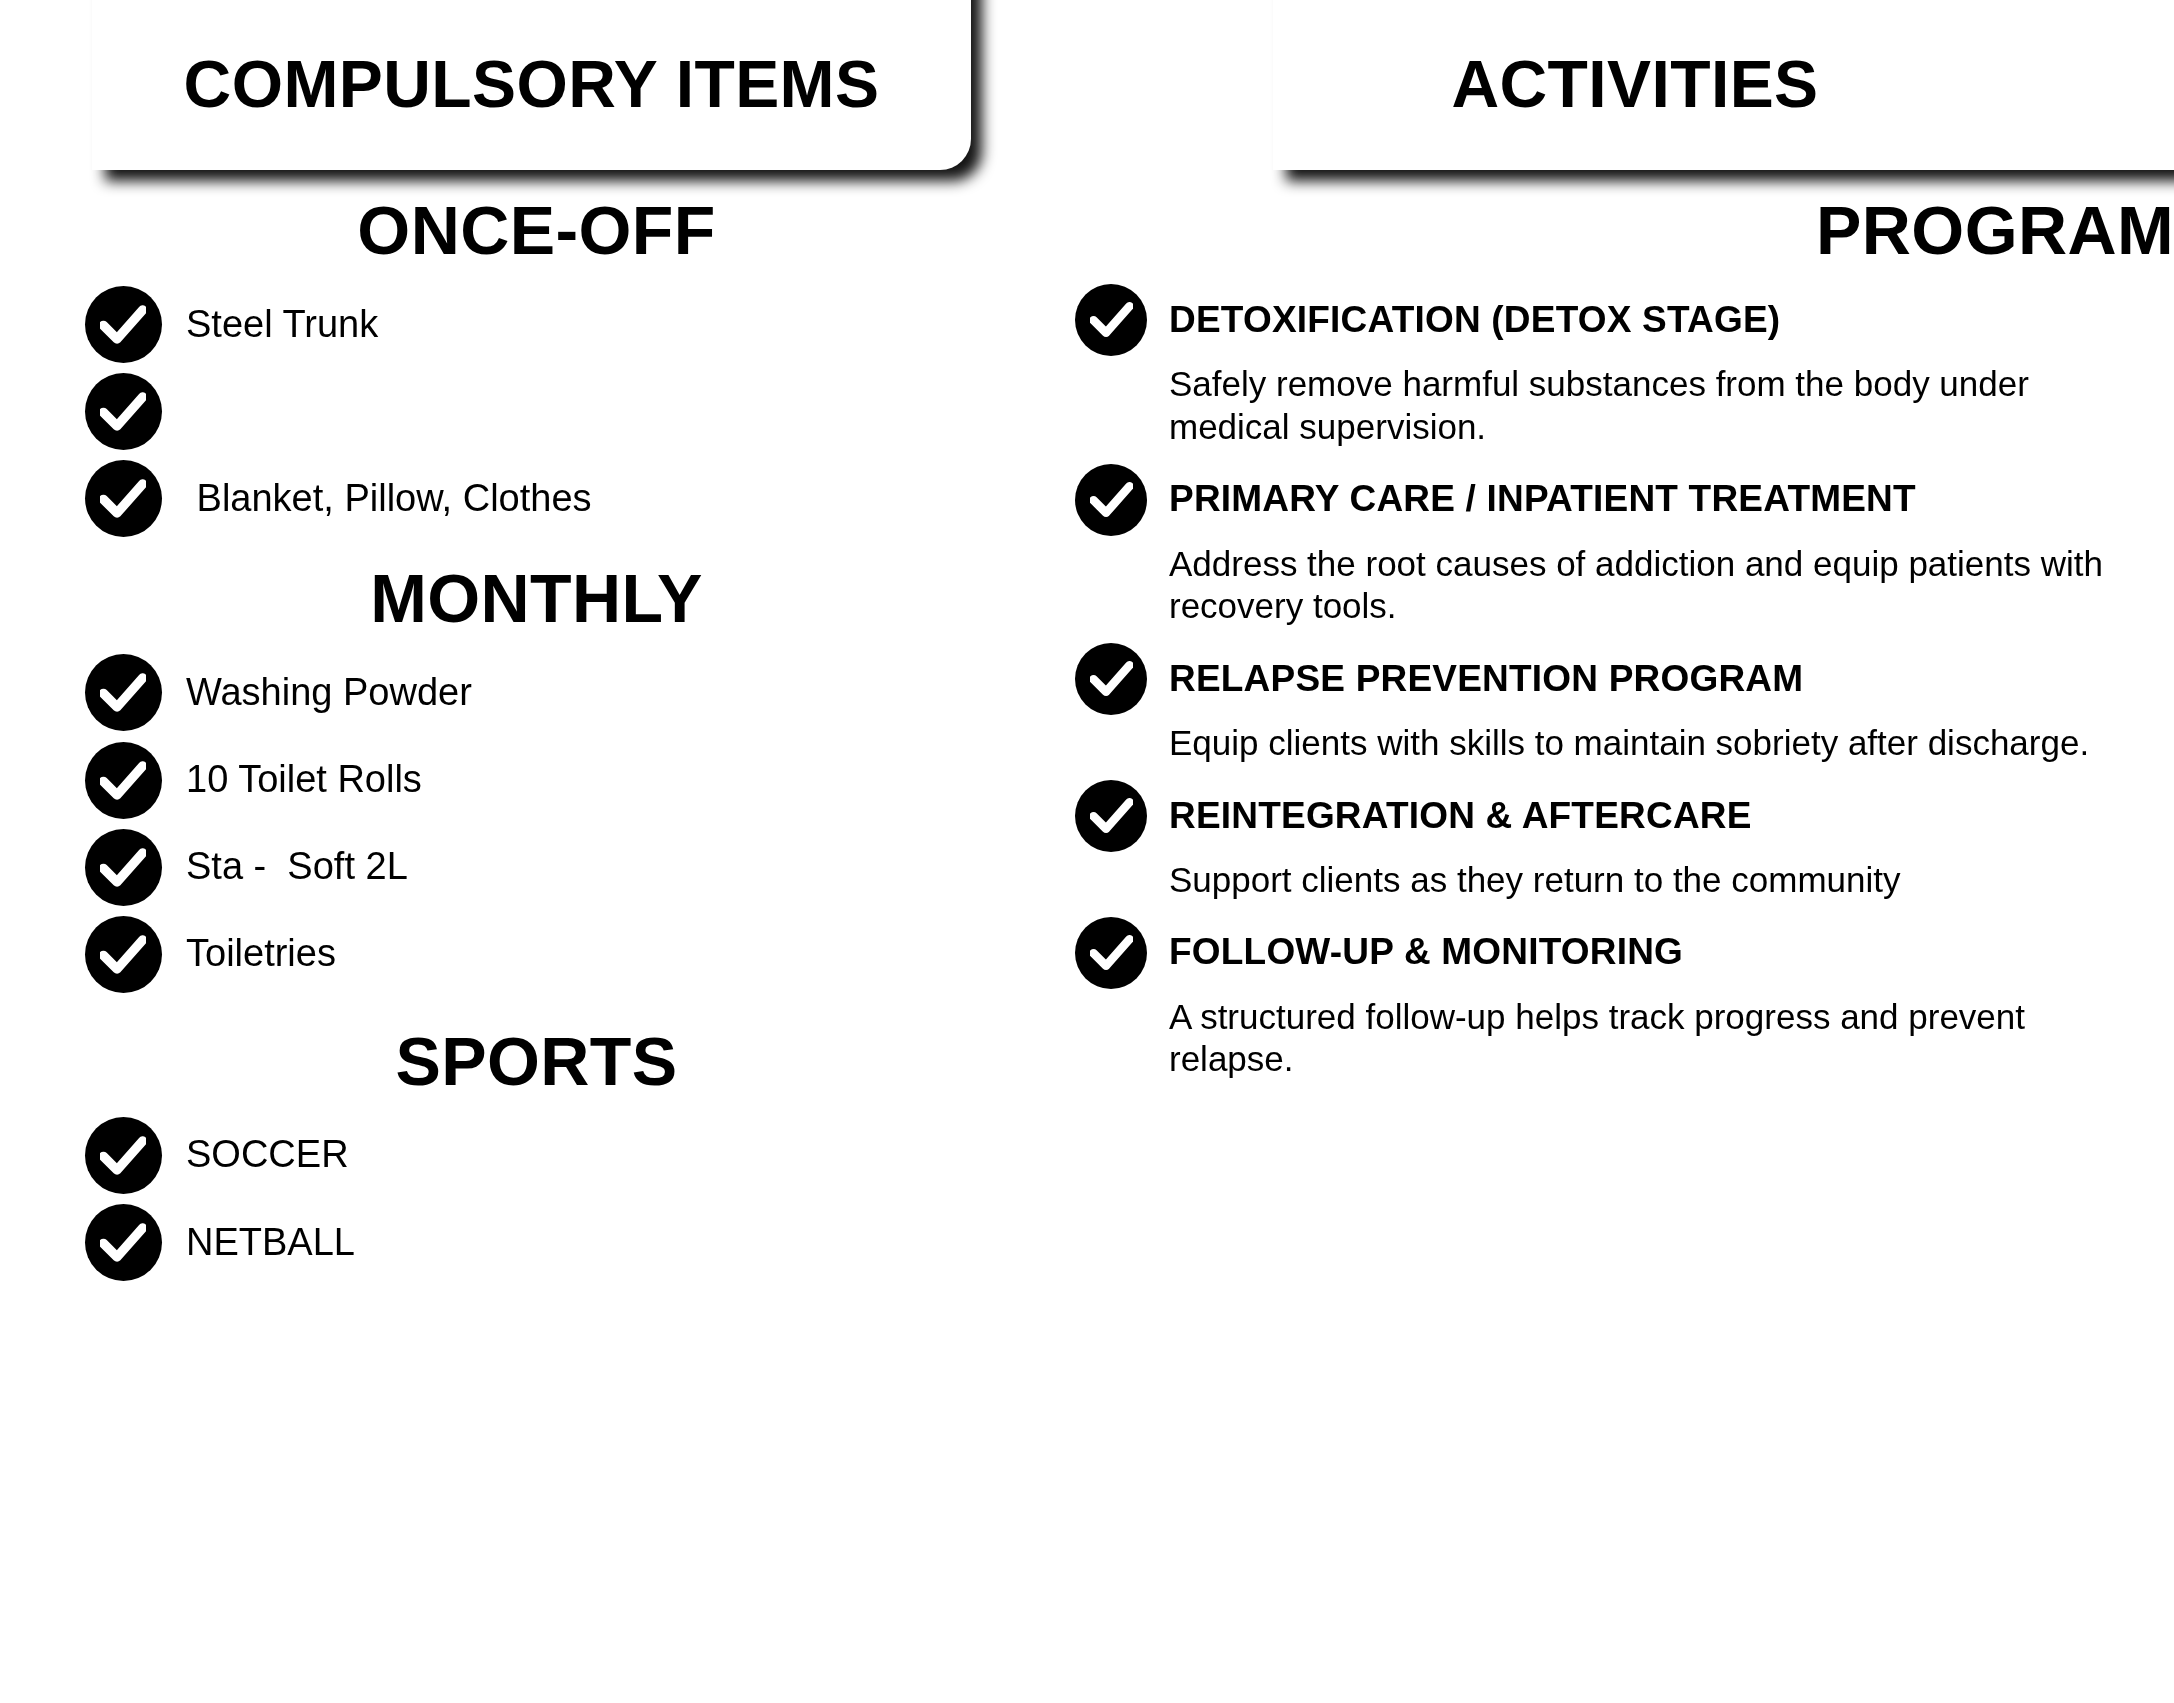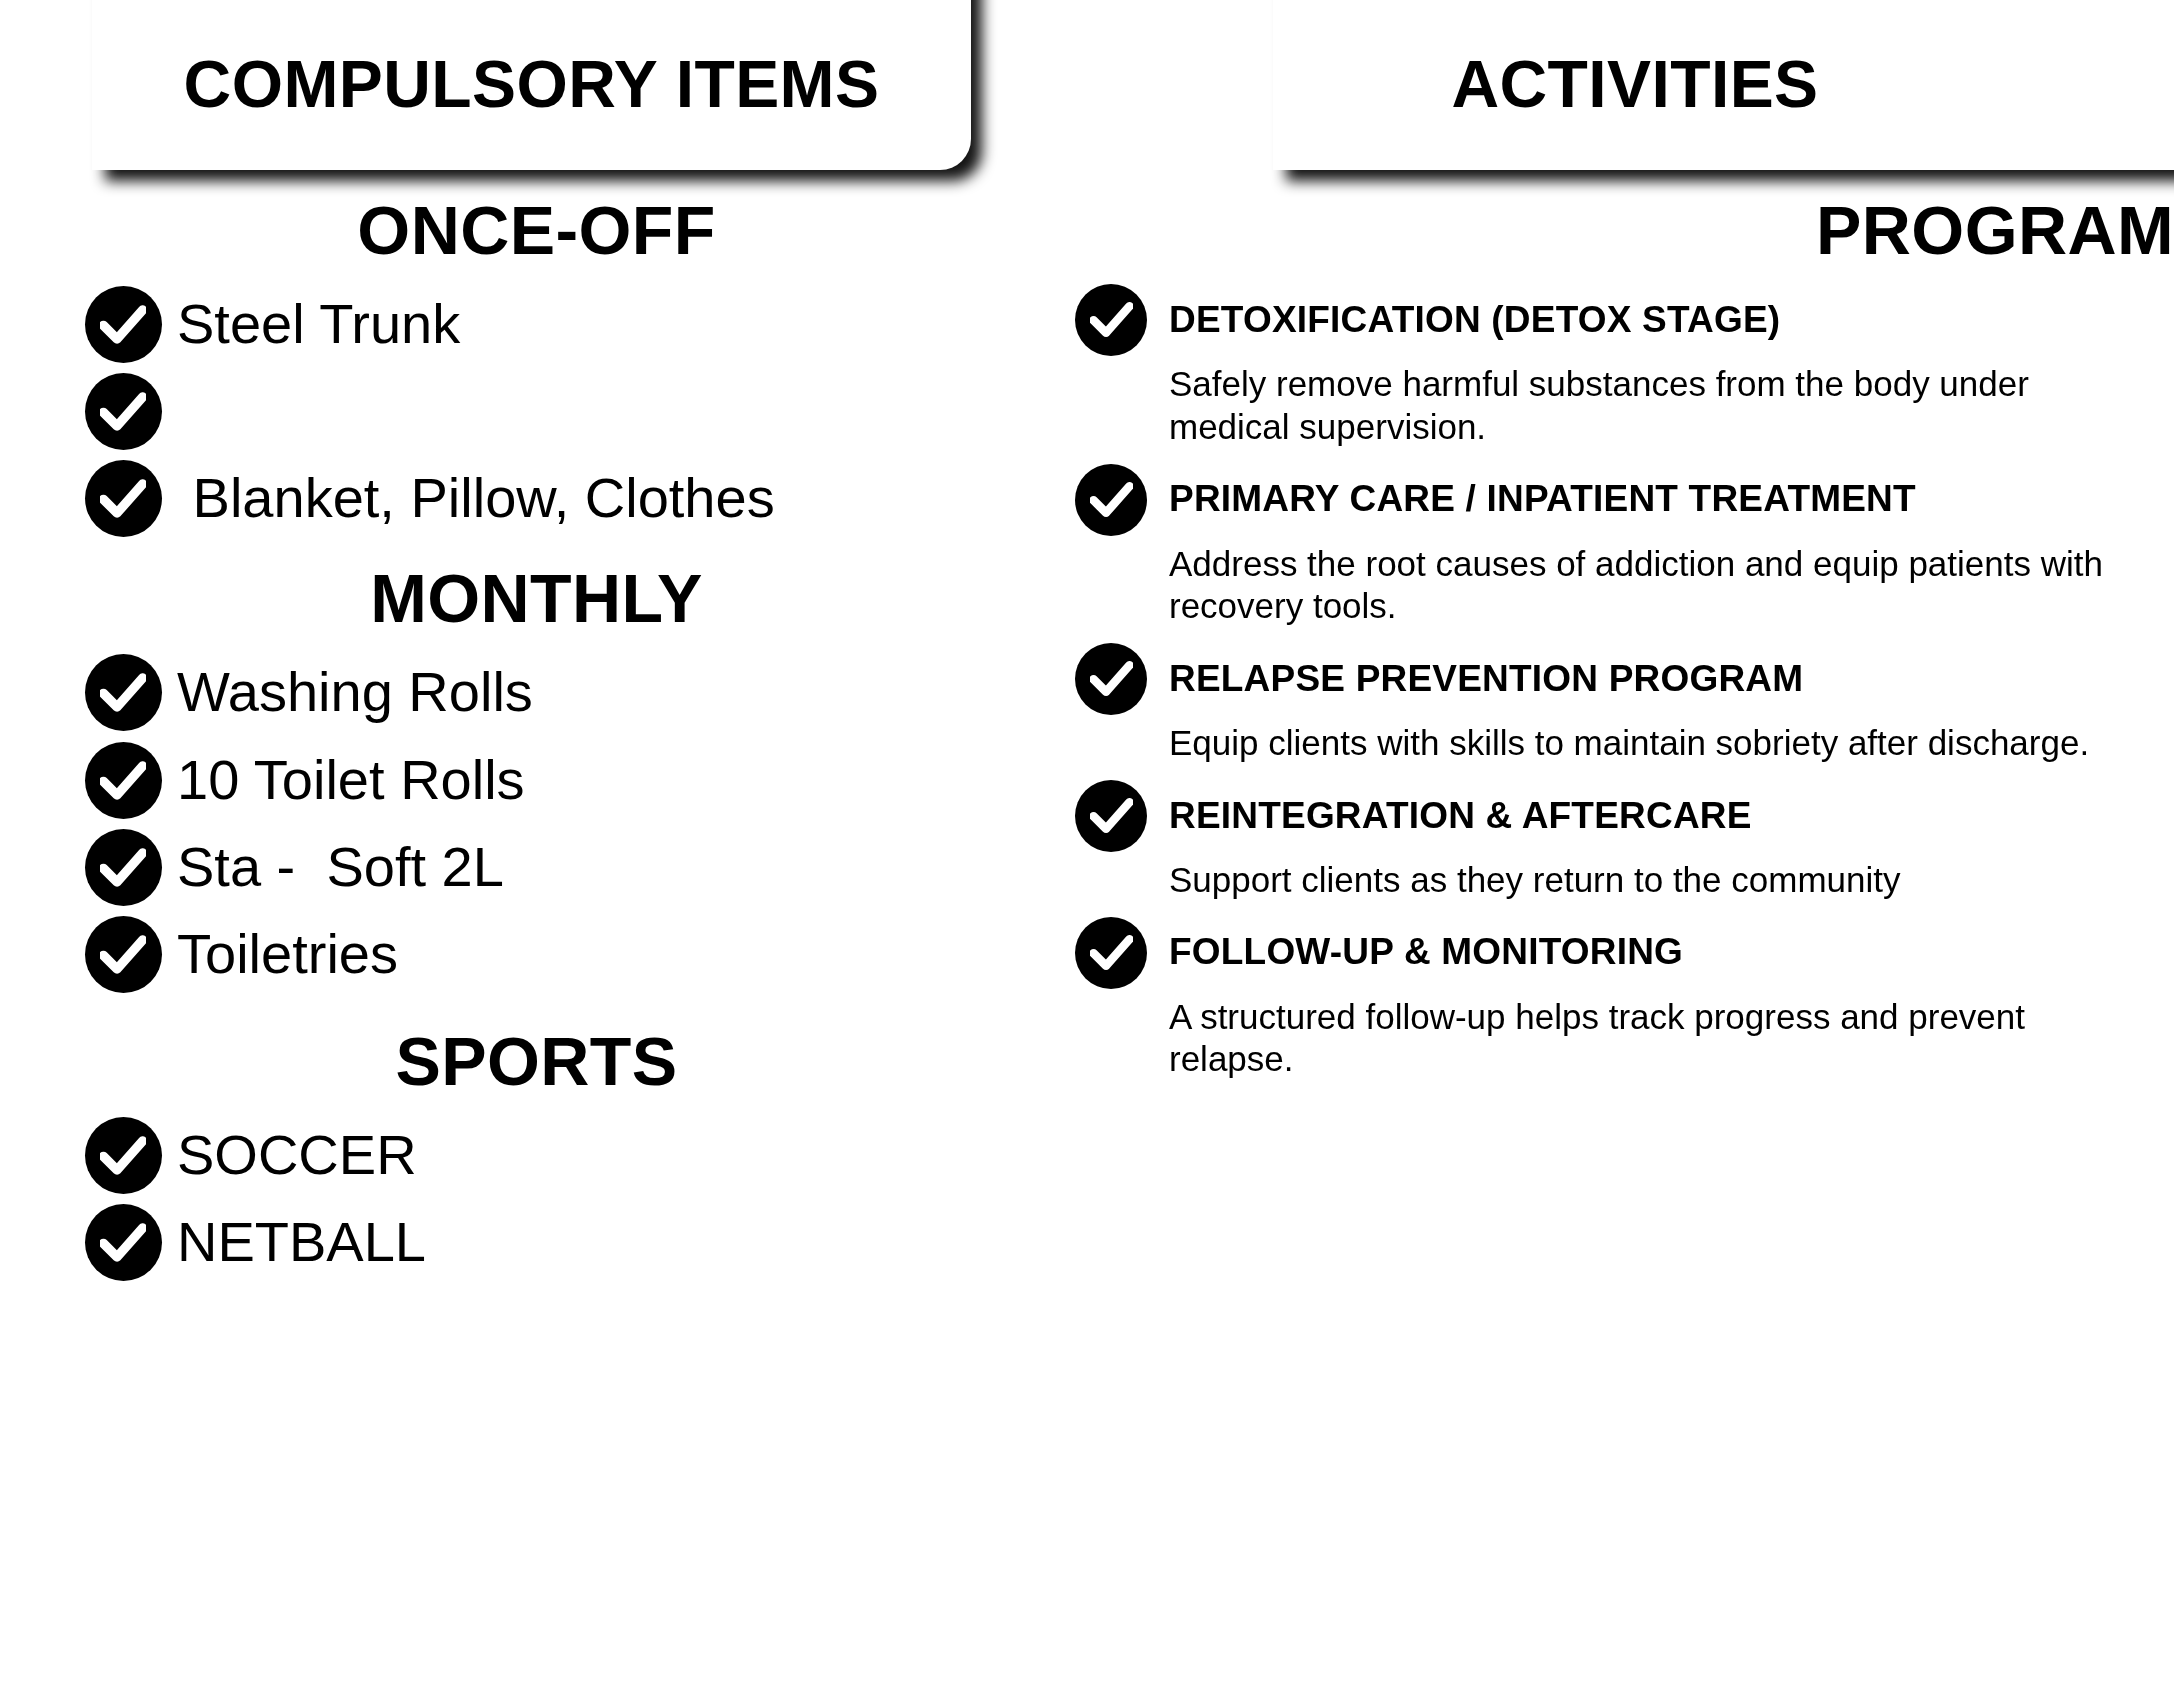--- a/index.html
+++ b/index.html
@@ -92,26 +92,26 @@
     position: relative;
   }
   .check-icon svg {
     position: absolute;
     left: 15.3px;
     top: 17px;
     width: 46px;
     height: 43px;
   }
   .check-label {
-    font-size: 56px;
+    font-size: 38px;
     font-weight: 400;
     color: #000000;
     line-height: 1.05;
     white-space: pre;
-    margin-left: 15px;
+    margin-left: 24px;
   }
   .left-list .check-row { margin-bottom: 10.2px; }
 
   
   .program-item { margin-bottom: 15.3px; }
   .program-head {
     display: flex;
     align-items: center;
   }
   .program-head .check-icon {
@@ -183,21 +183,21 @@
     </div>
 
     <div class="section-heading" style="margin-top:27px;margin-bottom:22px;">MONTHLY</div>
     <div class="left-list">
       <div class="check-row">
         <span class="check-icon">
           <svg viewBox="0 0 54 50">
               <path d="M4 26 L20 42 L50 8" stroke="#ffffff" stroke-width="11" fill="none" stroke-linecap="round" stroke-linejoin="round"></path>
             </svg>
         </span>
-        <span class="check-label">Washing Rolls</span>
+        <span class="check-label">Washing Powder</span>
       </div>
       <div class="check-row">
         <span class="check-icon">
           <svg viewBox="0 0 54 50">
               <path d="M4 26 L20 42 L50 8" stroke="#ffffff" stroke-width="11" fill="none" stroke-linecap="round" stroke-linejoin="round"></path>
             </svg>
         </span>
         <span class="check-label">10 Toilet Rolls</span>
       </div>
       <div class="check-row">

